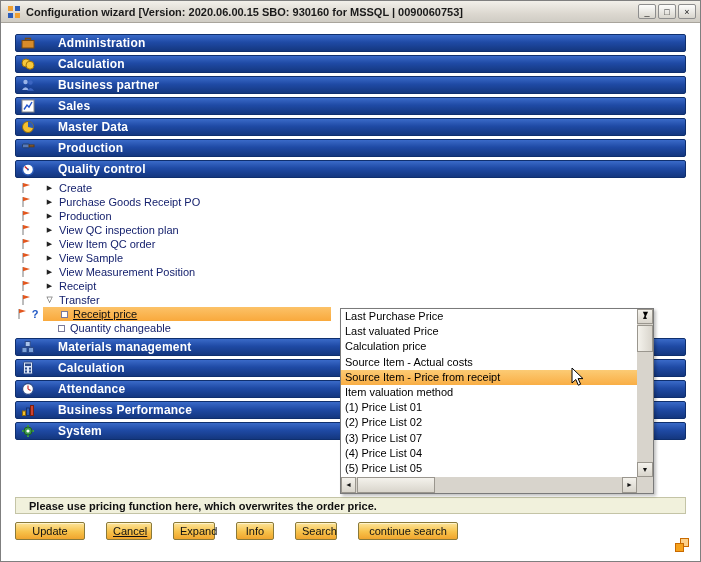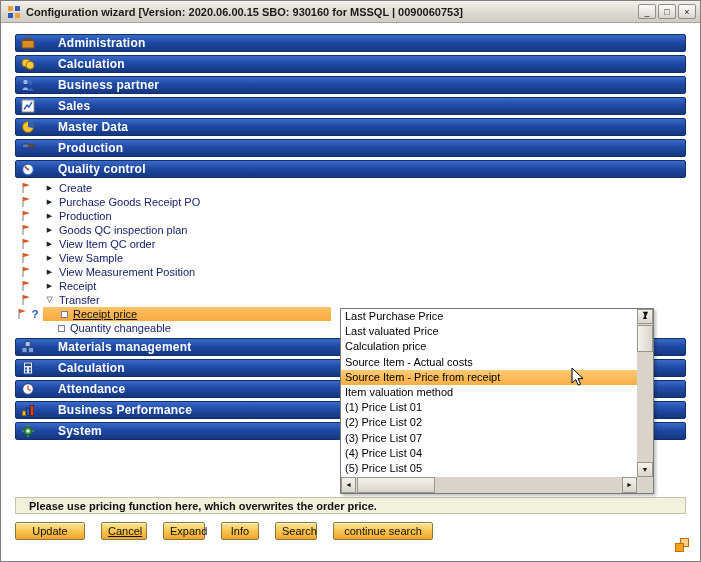--- a/index.html
+++ b/index.html
@@ -85,21 +85,21 @@
   }
   .tree-row.indent2 { padding-left:43px; }
   
   .status-bar {
     margin-top:57px; height:17px;
     background:#f1f1dc; border:1px solid #c4c4a6;
     display:flex; align-items:center; padding-left:13px;
     font-size:11px; font-weight:bold; color:#111;
   }
   
-  .button-row { margin-top:8px; display:flex; gap:16px; }
+  .button-row { margin-top:8px; display:flex; gap:21px; }
   .btn {
     height:18px; font-size:11px; color:#111;
     background:linear-gradient(180deg,#fce49a 0%,#f7c24a 55%,#f0a52e 100%);
     border:1px solid #8a7a3a; border-radius:2px;
     padding:0 6px; cursor:default;
     font-family:"Liberation Sans",sans-serif;
     box-shadow:inset 0 1px 0 #fff3c8;
   }
   .btn.w-update { width:70px; }
   .btn.w-cancel { width:46px; text-decoration:underline; }
@@ -259,21 +259,21 @@
           </svg>
         <span class="tri">▶</span>
         <span class="tlabel">Production</span>
       </div>
       <div class="tree-row">
         <svg class="flag" viewBox="0 0 10 12">
             <line x1="2" y1="1" x2="2" y2="11" stroke="#7a7a7a"></line>
             <path d="M2,1 L9,3 L2,5.2 Z" fill="#e2571f"></path>
           </svg>
         <span class="tri">▶</span>
-        <span class="tlabel">Goods QC inspection plan</span>
+        <span class="tlabel">View QC inspection plan</span>
       </div>
       <div class="tree-row">
         <svg class="flag" viewBox="0 0 10 12">
             <line x1="2" y1="1" x2="2" y2="11" stroke="#7a7a7a"></line>
             <path d="M2,1 L9,3 L2,5.2 Z" fill="#e2571f"></path>
           </svg>
         <span class="tri">▶</span>
         <span class="tlabel">View Item QC order</span>
       </div>
       <div class="tree-row">

